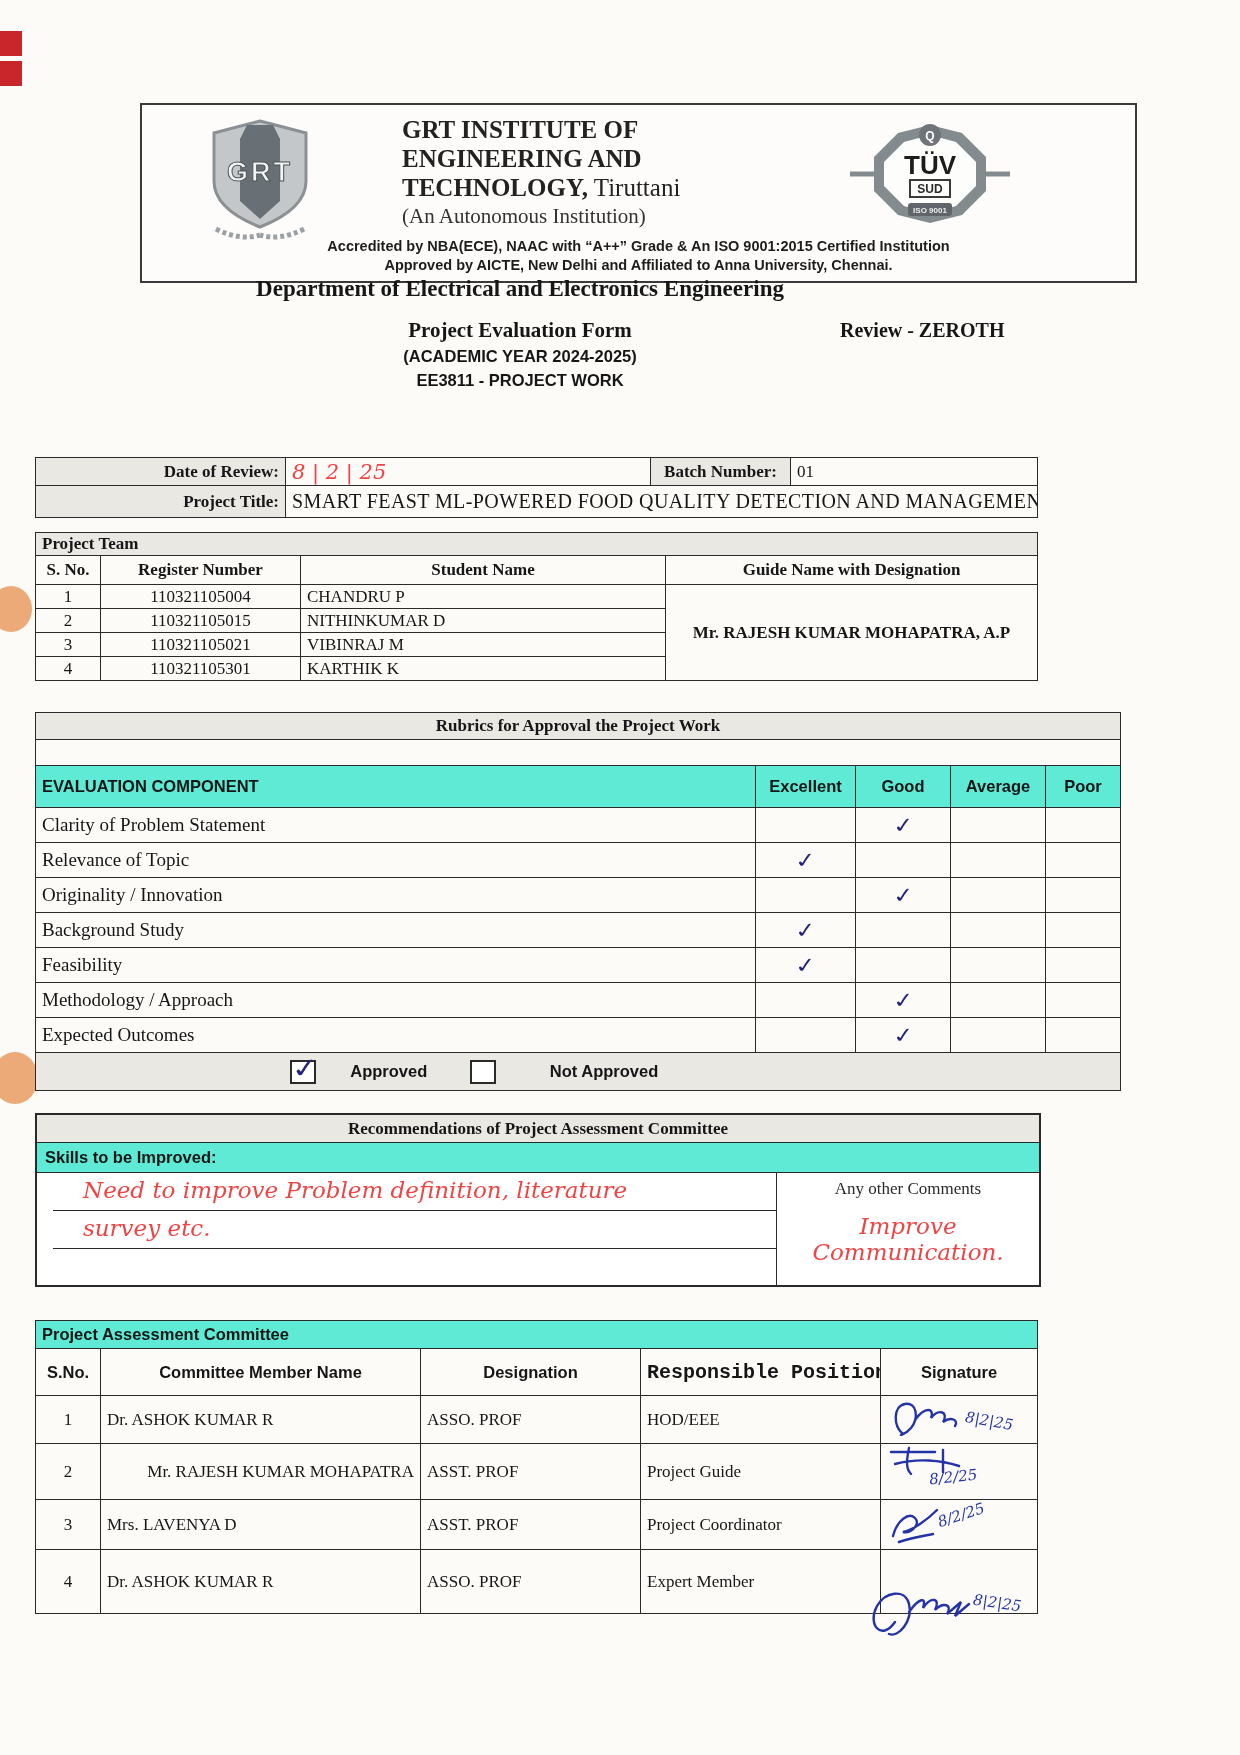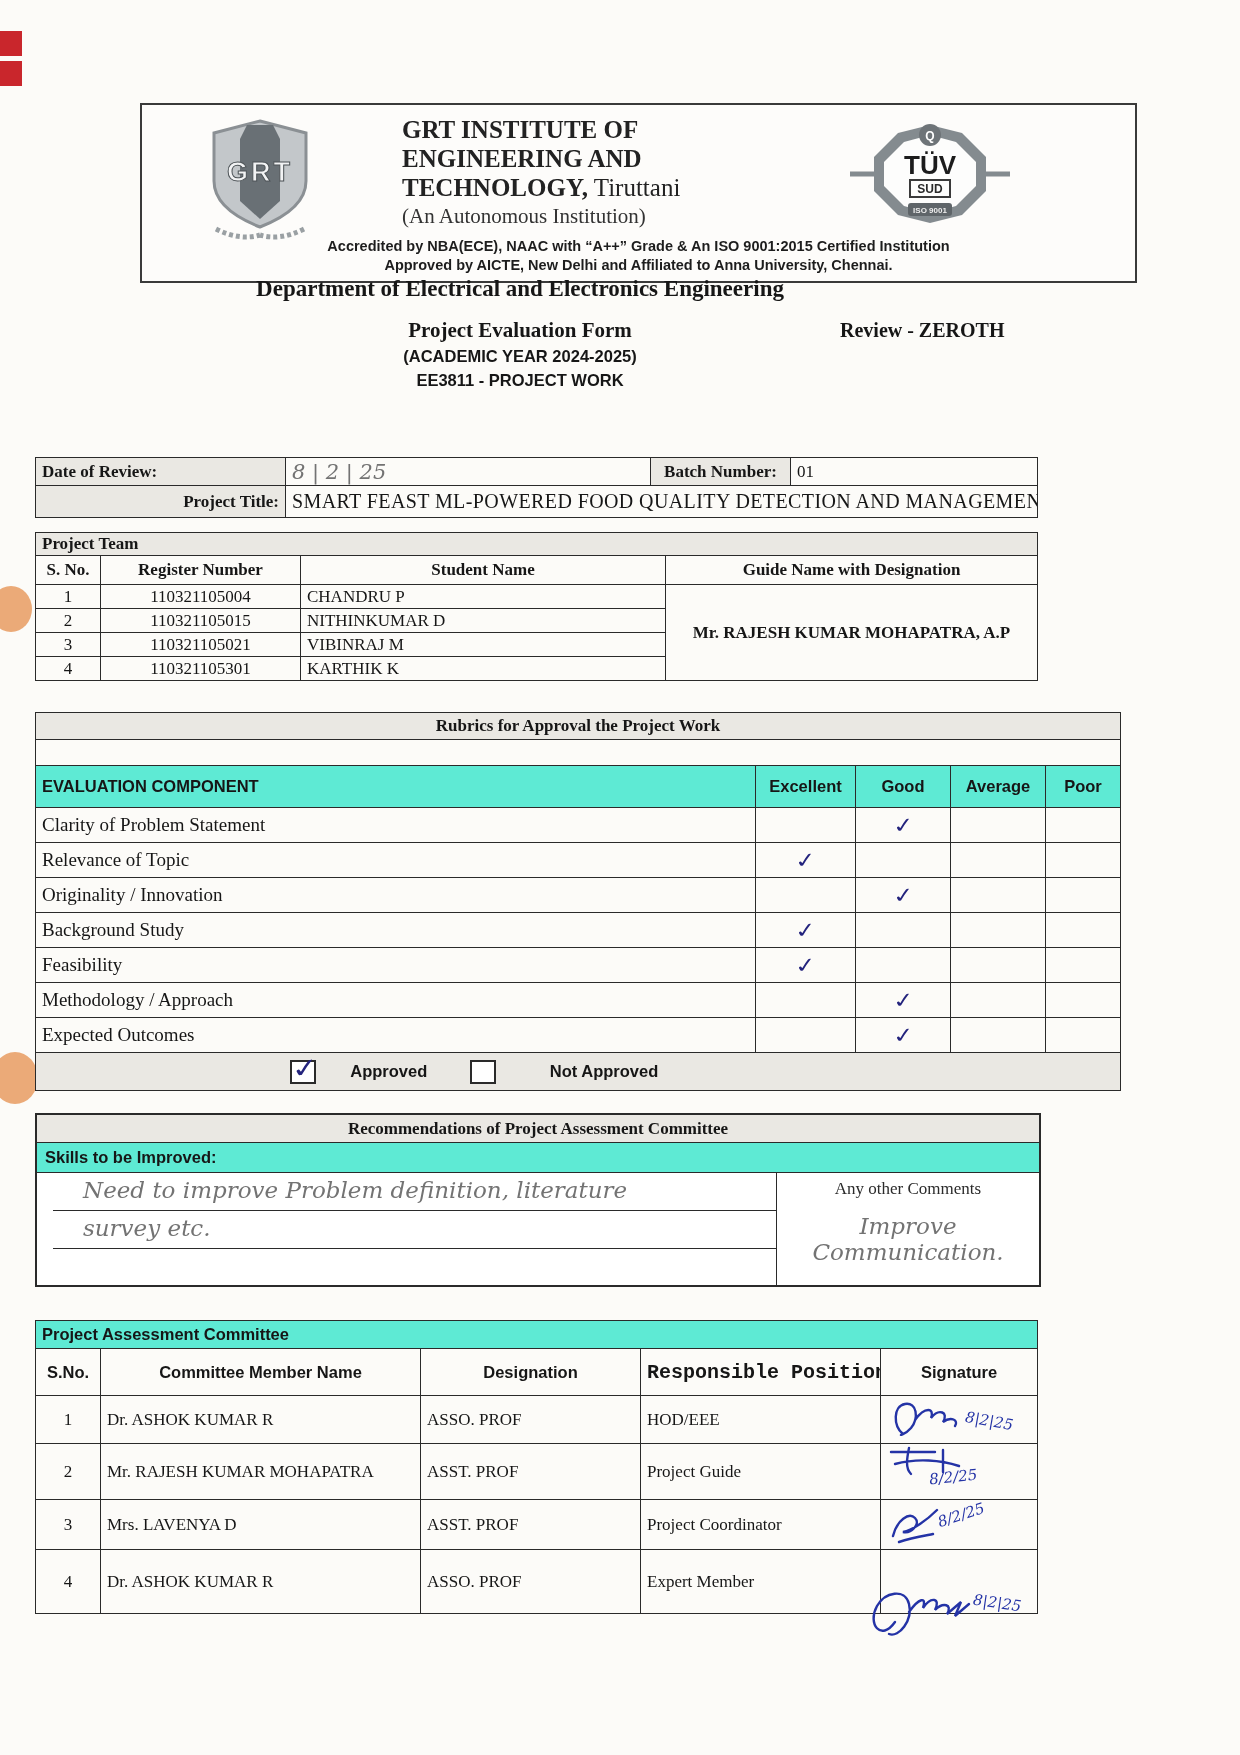--- a/index.html
+++ b/index.html
@@ -24,21 +24,21 @@
   
   table{border-collapse:collapse;table-layout:fixed;}
   td{border:1.6px solid #2a2a2a;padding:0 6px;font-size:17px;overflow:hidden;white-space:nowrap;}
   .band{background:#eae8e3;font-weight:bold;}
   .bandsans{font-family:"Liberation Sans",sans-serif;font-weight:bold;font-size:16.5px;background:#5eead4;}
   .greyc{background:#eae8e3;}
   .bc{text-align:center;}
   .bold{font-weight:bold;}
   .sans{font-family:"Liberation Sans",sans-serif;}
   
-  .hw{font-family:"DejaVu Serif",serif;font-style:italic;color:#737373;}
+  .hw{font-family:"DejaVu Serif",serif;font-style:italic;color:#ef4444;}
   .tick{display:inline-block;font-family:"DejaVu Sans",sans-serif;color:#23237d;font-weight:bold;
         transform:rotate(-8deg) scaleX(1.25);font-size:20px;}
   .cb{display:inline-block;width:22px;height:20px;border:2px solid #2a2a2a;background:#fff;vertical-align:middle;position:relative;}
   .cb .tick{position:absolute;left:2px;top:-9px;font-size:26px;}
   
   .recline{border-bottom:1.6px solid #2a2a2a;height:37px;}
   .sig{stroke:#2433a6;fill:none;stroke-width:2.4px;stroke-linecap:round;}
   .sigdate{font-family:"DejaVu Serif",serif;font-style:italic;color:#2433a6;font-size:15px;position:absolute;}
 </style>
 </head>
@@ -100,21 +100,21 @@
 
   <table class="abs" style="left:35px;top:457px;width:1002px;">
     <colgroup>
         <col style="width:250px">
         <col style="width:365px">
         <col style="width:140px">
         <col style="width:247px">
       </colgroup>
     <tbody>
         <tr style="height:28px;">
-      <td class="greyc bold" style="">Date of Review:</td>
+      <td class="greyc bold" style="text-align:right;">Date of Review:</td>
       <td><span class="hw" style="font-size:21px;">8 | 2 | 25</span></td>
       <td class="greyc bold bc">Batch Number:</td>
       <td>01</td>
     </tr>
     <tr style="height:32px;">
       <td class="greyc bold" style="text-align:right;">Project Title:</td>
       <td colspan="3" style="font-size:20px;letter-spacing:.4px;">SMART FEAST ML-POWERED FOOD QUALITY DETECTION AND MANAGEMENT</td>
     </tr>
   </tbody>
     </table>
@@ -285,21 +285,21 @@
       <td>HOD/EEE</td>
       <td style="position:relative;overflow:visible;">
         <svg class="abs" style="left:4px;top:0px;" width="90" height="46">
           <path class="sig" d="M18 38 C8 30 8 10 20 8 C32 6 34 22 26 32 C20 39 12 40 18 38 M30 24 C40 10 50 12 46 22 C54 12 64 16 58 26 C66 20 74 24 70 30"></path>
         </svg>
         <span class="sigdate" style="left:84px;top:16px;transform:rotate(10deg);">8|2|25</span>
       </td>
     </tr>
     <tr style="height:56px;">
       <td class="bc">2</td>
-      <td style="white-space:normal;line-height:21px;">Mr. RAJESH KUMAR MOHAPATRA</td>
+      <td style="white-space:normal;line-height:21px;text-align:right;">Mr. RAJESH KUMAR MOHAPATRA</td>
       <td>ASST. PROF</td>
       <td>Project Guide</td>
       <td style="position:relative;overflow:visible;">
         <svg class="abs" style="left:2px;top:-6px;" width="100" height="40">
           <path class="sig" d="M8 14 H52 M26 10 C24 20 22 30 28 36 M12 26 C34 20 58 22 76 28 M60 12 L60 34"></path>
         </svg>
         <span class="sigdate" style="left:48px;top:24px;transform:rotate(-6deg);">8/2/25</span>
       </td>
     </tr>
     <tr style="height:50px;">

